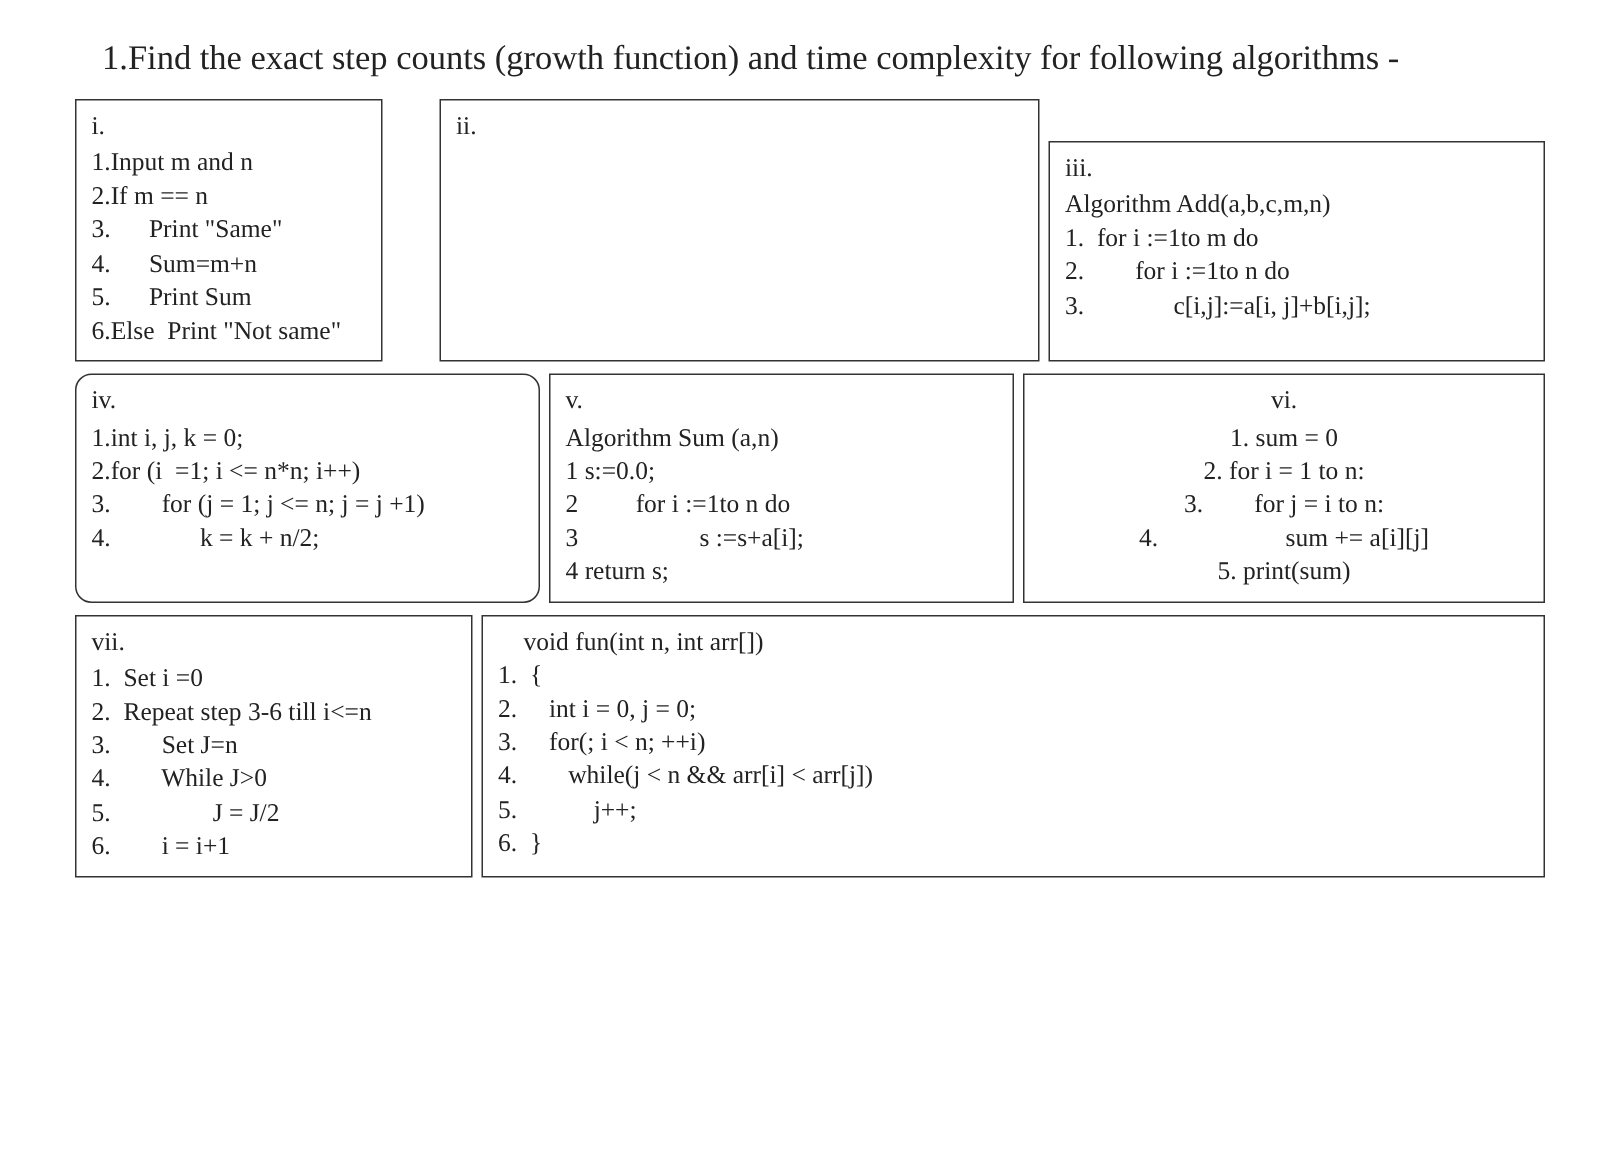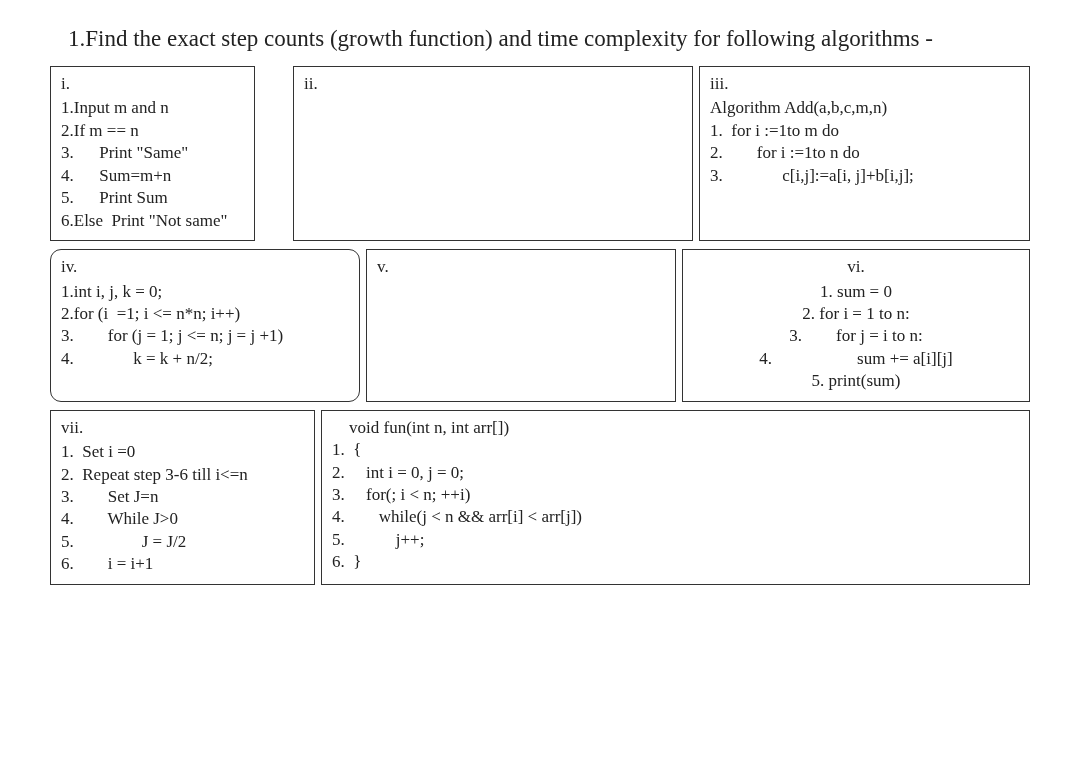--- a/index.html
+++ b/index.html
@@ -32,21 +32,21 @@
     display: block;
     margin-bottom: 2px;
   }
   .codeblock {
     white-space: pre;
     font-family: Liberation Serif, serif;
   }
   
   .r1a { flex: 0 0 205px; }
   .r1b { flex: 0 0 400px; margin-left: 32px; }
-  .r1c { flex: 1 1 auto; }
+  .r1c { flex: 1 1 auto; margin-top: 28px; }
   
   .r2a { flex: 0 0 310px; border-radius: 11px; }
   .r2b { flex: 0 0 310px; }
   .r2c { flex: 1 1 auto; text-align: center; }
   
   .r3a { flex: 0 0 265px; }
   .r3b { flex: 0 0 310px; }
   .r3c { flex: 1 1 auto; }
 </style>
 </head>
@@ -79,20 +79,25 @@
 <div class="row">
   <div class="box r2a">
     <span class="label">iv.</span>
     <div class="codeblock">1.int i, j, k = 0;
 2.for (i  =1; i &lt;= n*n; i++)
 3.        for (j = 1; j &lt;= n; j = j +1)
 4.              k = k + n/2;</div>
   </div>
   <div class="box r2b">
     <span class="label">v.</span>
+    <div class="codeblock">Algorithm Sum (a,n)
+1 s:=0.0;
+2         for i :=1to n do
+3                   s :=s+a[i];
+4 return s;</div>
   </div>
   <div class="box r2c">
     <span class="label">vi.</span>
     <div class="codeblock">1. sum = 0
 2. for i = 1 to n:
 3.        for j = i to n:
 4.                    sum += a[i][j]
 5. print(sum)</div>
   </div>
 </div>

